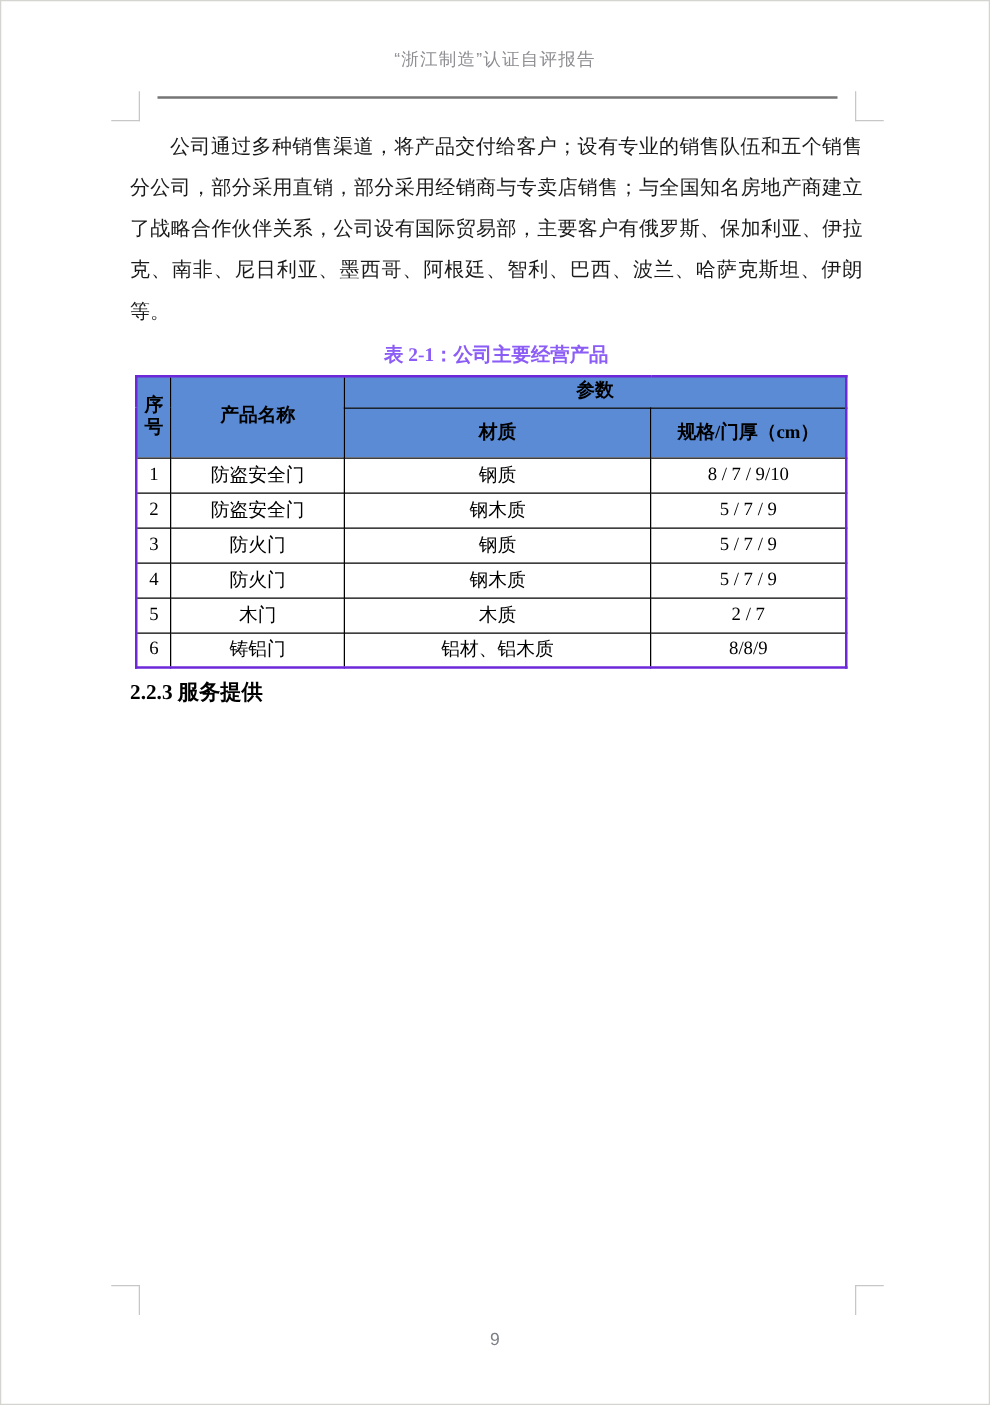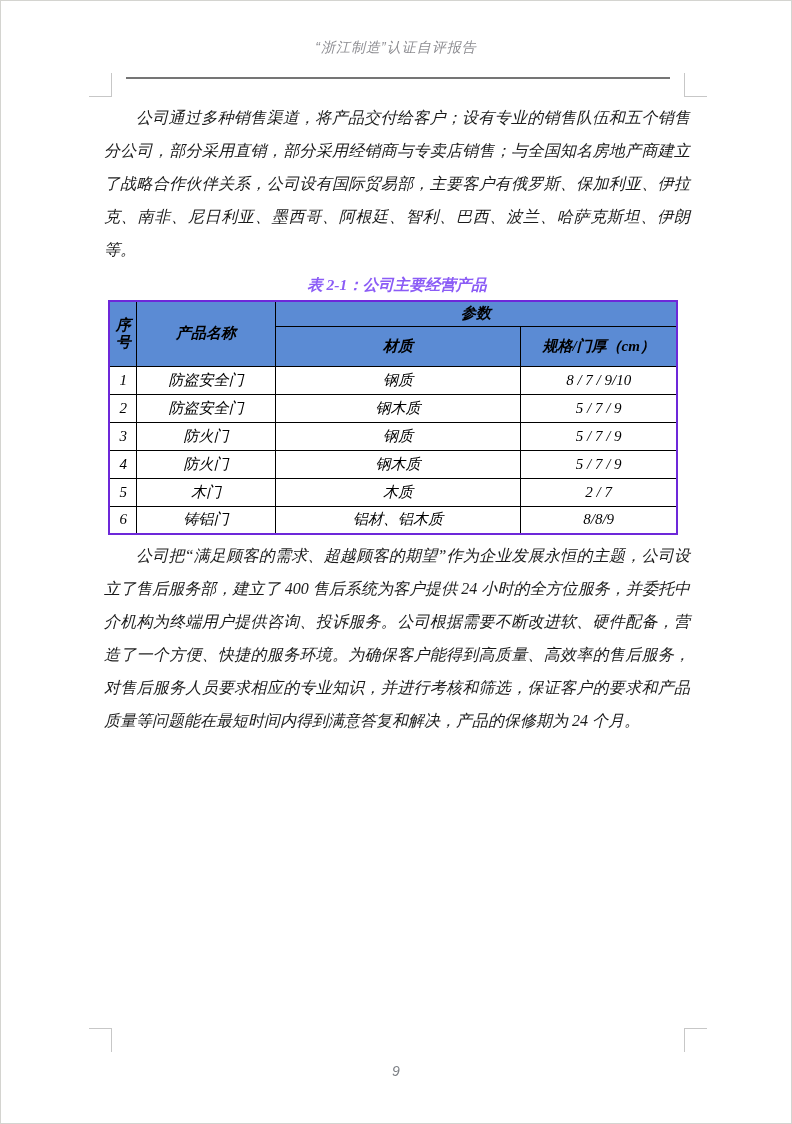--- a/index.html
+++ b/index.html
@@ -1,16 +1,16 @@
 <!DOCTYPE html>
 <html style="--header-bg: #5b8bd4;"><head>
 <meta charset="utf-8">
 <style>
   :root { --header-bg: #5b8bd4; }
-  * { box-sizing: border-box; margin: 0; padding: 0; font-style: italic; }
+  * { box-sizing: border-box; margin: 0; padding: 0; }
   html, body { background: #ffffff; }
   body { font-family: "Liberation Serif", "DejaVu Serif", serif; }
 
   .page {
     position: relative;
     width: 792px;
     height: 1124px;
     background: #ffffff;
     border: 1px solid #d4d4d0;
     overflow: hidden;
@@ -187,20 +187,20 @@
         </tr>
         <tr>
           <td class="cell-index">6</td>
           <td>铸铝门</td>
           <td>铝材、铝木质</td>
           <td>8/8/9</td>
         </tr>
       </tbody>
     </table>
 
-
-    <p class="para second">公司把“满足顾客的需求、超越顾客的期望”作为企业发展永恒的主题，公司设立了售后服务部，建立了 400 售后系统为客户提供 24 小时的全方位服务，并委托中介机构为终端用户提供咨询、投诉服务。公司根据需要不断改进软、硬件配备，营造了一个方便、快捷的服务环境。为确保客户能得到高质量、高效率的售后服务，对售后服务人员要求相应的专业知识，并进行考核和筛选，保证客户的要求和产品质量等问题能在最短时间内得到满意答复和解决，产品的保修期为 24 个月。</p>
+    <div class="section-heading">2.2.3 服务提供</div>
+
 
   </div>
 
   <div class="page-number">9</div>
 
 </div>
 
 </body></html>

